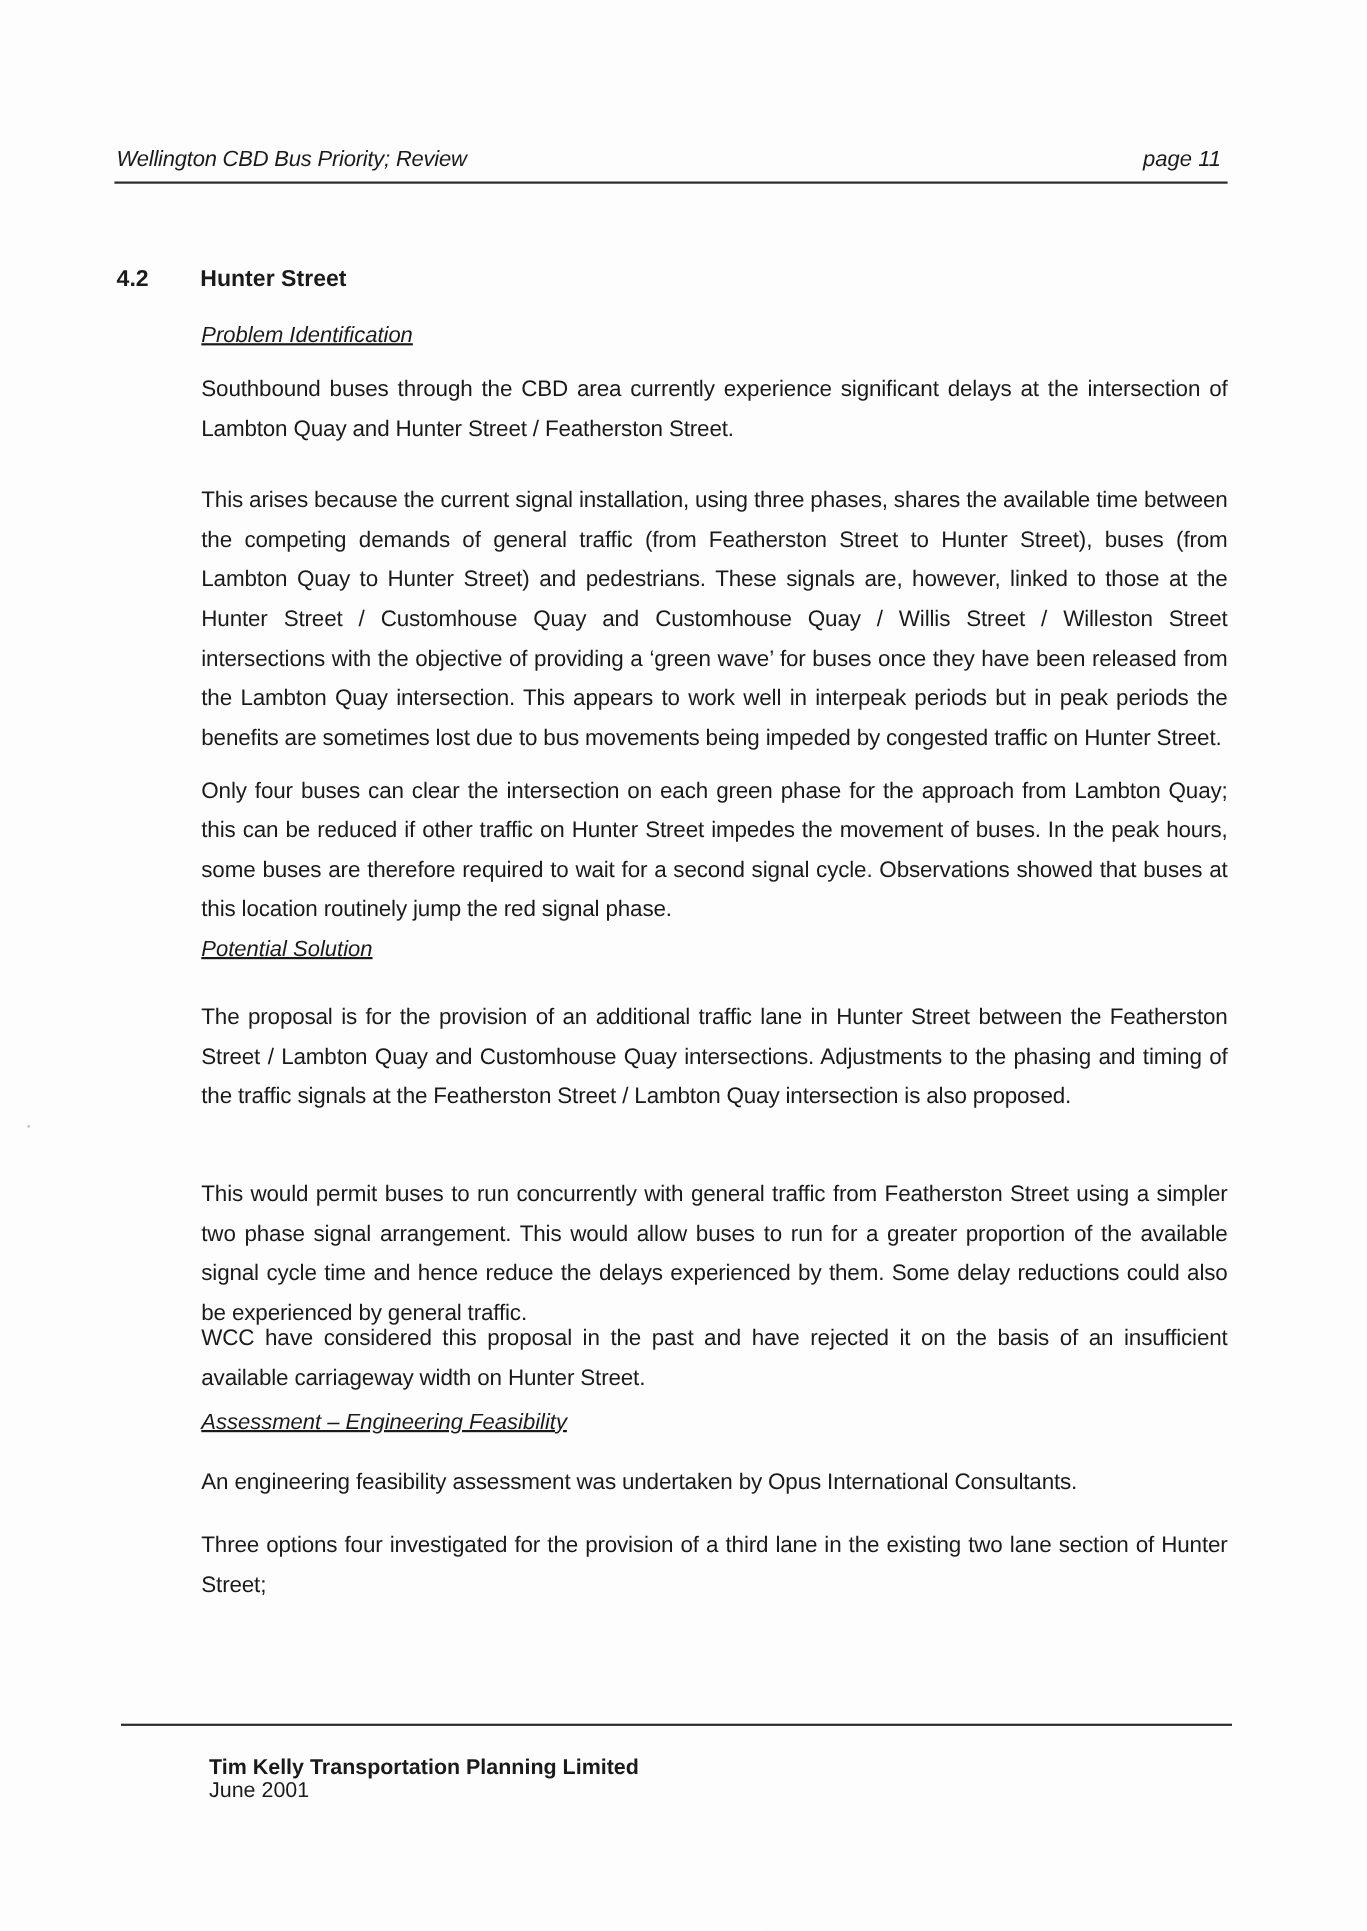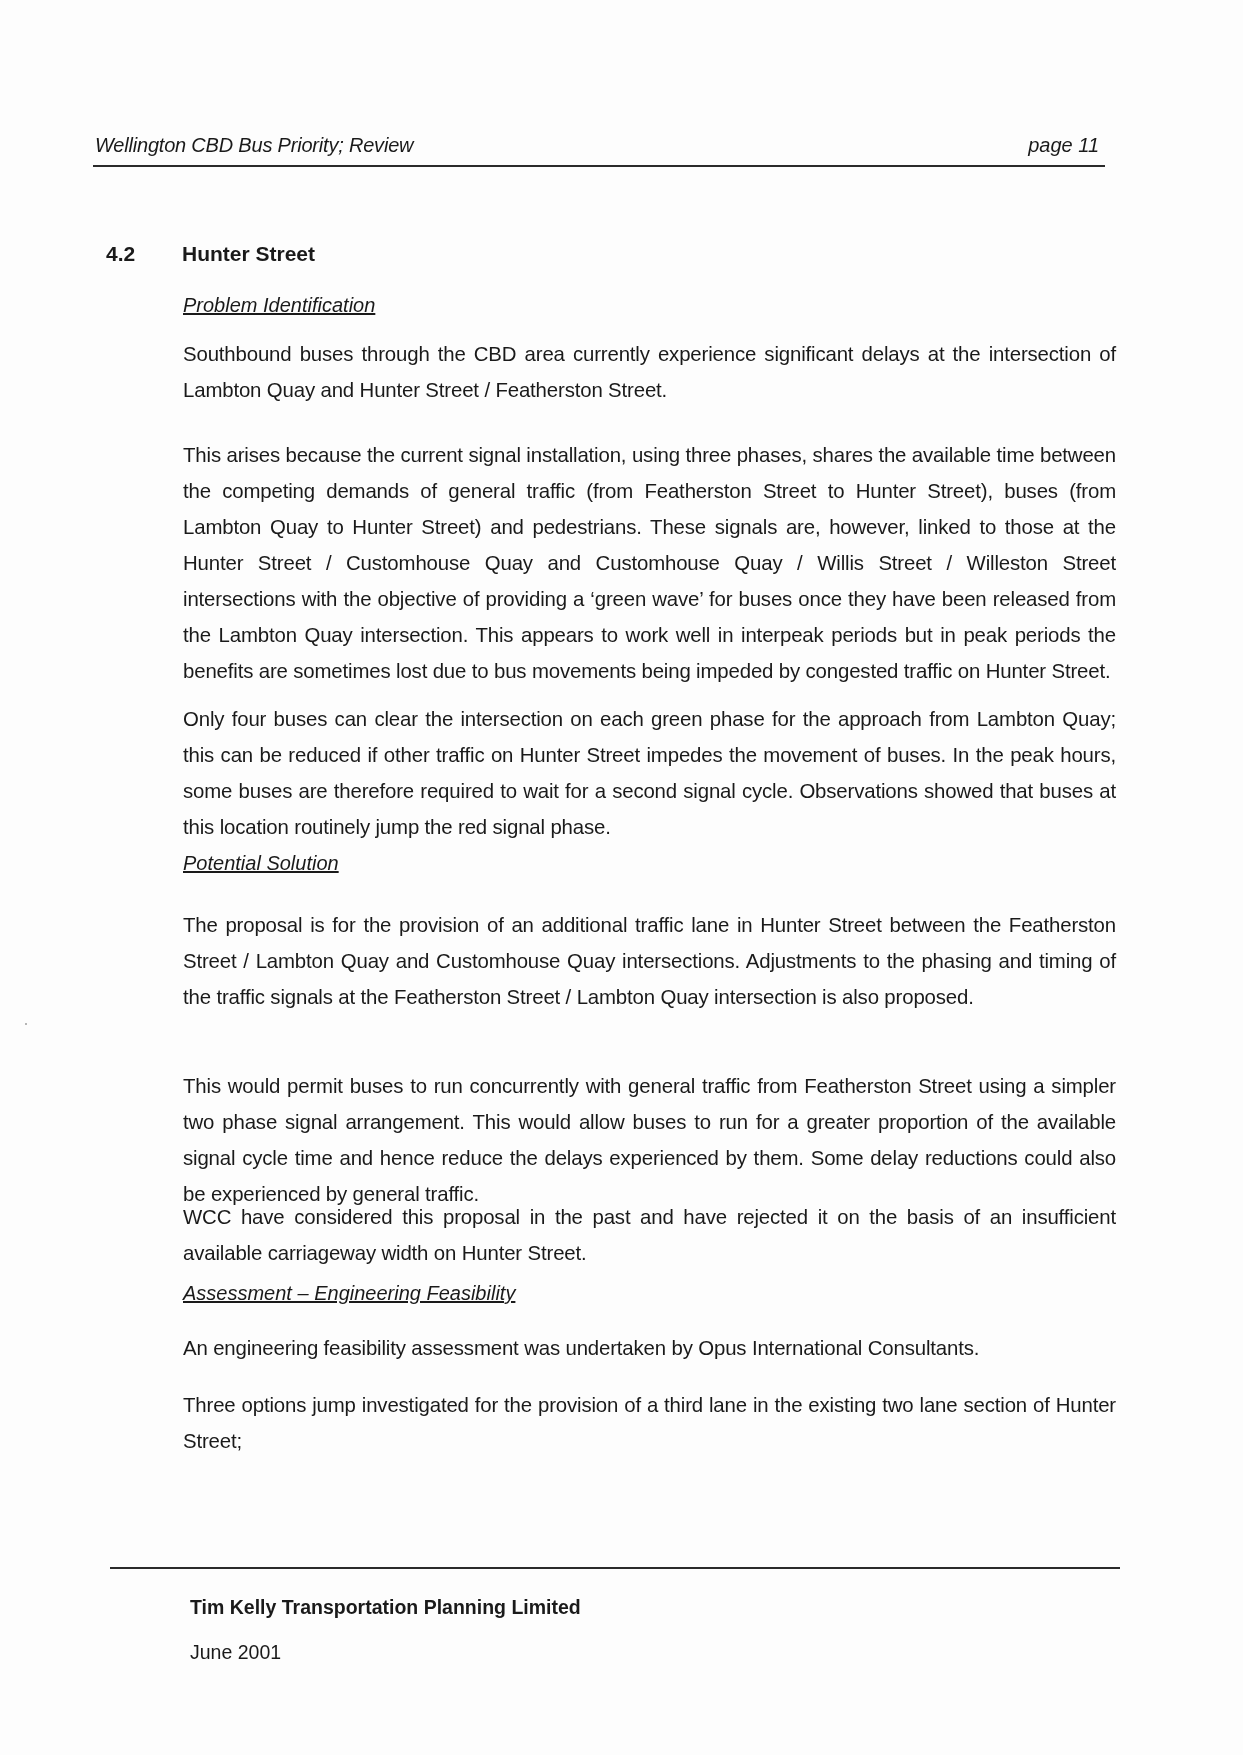--- a/index.html
+++ b/index.html
@@ -11,21 +11,21 @@
       width: 1243px;
       height: 1755px;
       position: relative;
       overflow: hidden;
       font-family: "Liberation Sans", sans-serif;
       color: #1a1a1a;
       background: #fdfdfd;
     }
     .page-header {
       position: absolute;
-      left: 93px;
+      left: 104px;
       top: 131px;
       width: 1012px;
       height: 34px;
       border-bottom: 2px solid #2a2a2a;
       text-decoration: underline;
     }
     .header-title {
       position: absolute;
       left: 2px;
       top: 3px;
@@ -113,21 +113,20 @@
       font-weight: bold;
       font-size: 19.5px;
       line-height: 22px;
     }
     .footer-date {
       position: absolute;
       left: 190px;
       top: 1617px;
       font-size: 19.5px;
       line-height: 22px;
-      margin-top: 24px;
     }
     .speck {
       position: absolute;
       left: 25px;
       top: 1023px;
       width: 2px;
       height: 2px;
       background: #b5b5b5;
     }
   </style>
@@ -152,21 +151,21 @@
 
   <div class="subheading" style="top:852px;">Potential Solution</div>
 
   <p class="para" style="top:907px; margin:0;">The proposal is for the provision of an additional traffic lane in Hunter Street between the Featherston Street / Lambton Quay and Customhouse Quay intersections. Adjustments to the phasing and timing of the traffic signals at the Featherston Street / Lambton Quay intersection is also proposed.</p>
   <p class="para" style="top:1068px; margin:0;">This would permit buses to run concurrently with general traffic from Featherston Street using a simpler two phase signal arrangement. This would allow buses to run for a greater proportion of the available signal cycle time and hence reduce the delays experienced by them. Some delay reductions could also be experienced by general traffic.</p>
   <p class="para" style="top:1199px; margin:0;">WCC have considered this proposal in the past and have rejected it on the basis of an insufficient available carriageway width on Hunter Street.</p>
 
   <div class="subheading" style="top:1282px;">Assessment – Engineering Feasibility</div>
 
   <p class="para" style="top:1330px; margin:0;">An engineering feasibility assessment was undertaken by Opus International Consultants.</p>
-  <p class="para" style="top:1387px; margin:0;">Three options jump investigated for the provision of a third lane in the existing two lane section of Hunter Street;</p>
+  <p class="para" style="top:1387px; margin:0;">Three options four investigated for the provision of a third lane in the existing two lane section of Hunter Street;</p>
 
   <ul class="bullets">
   </ul>
 </div>
 
 <div class="speck"></div>
 
 <div class="footer-rule"></div>
 <div class="footer-company">Tim Kelly Transportation Planning Limited</div>
 <div class="footer-date">June 2001</div>

